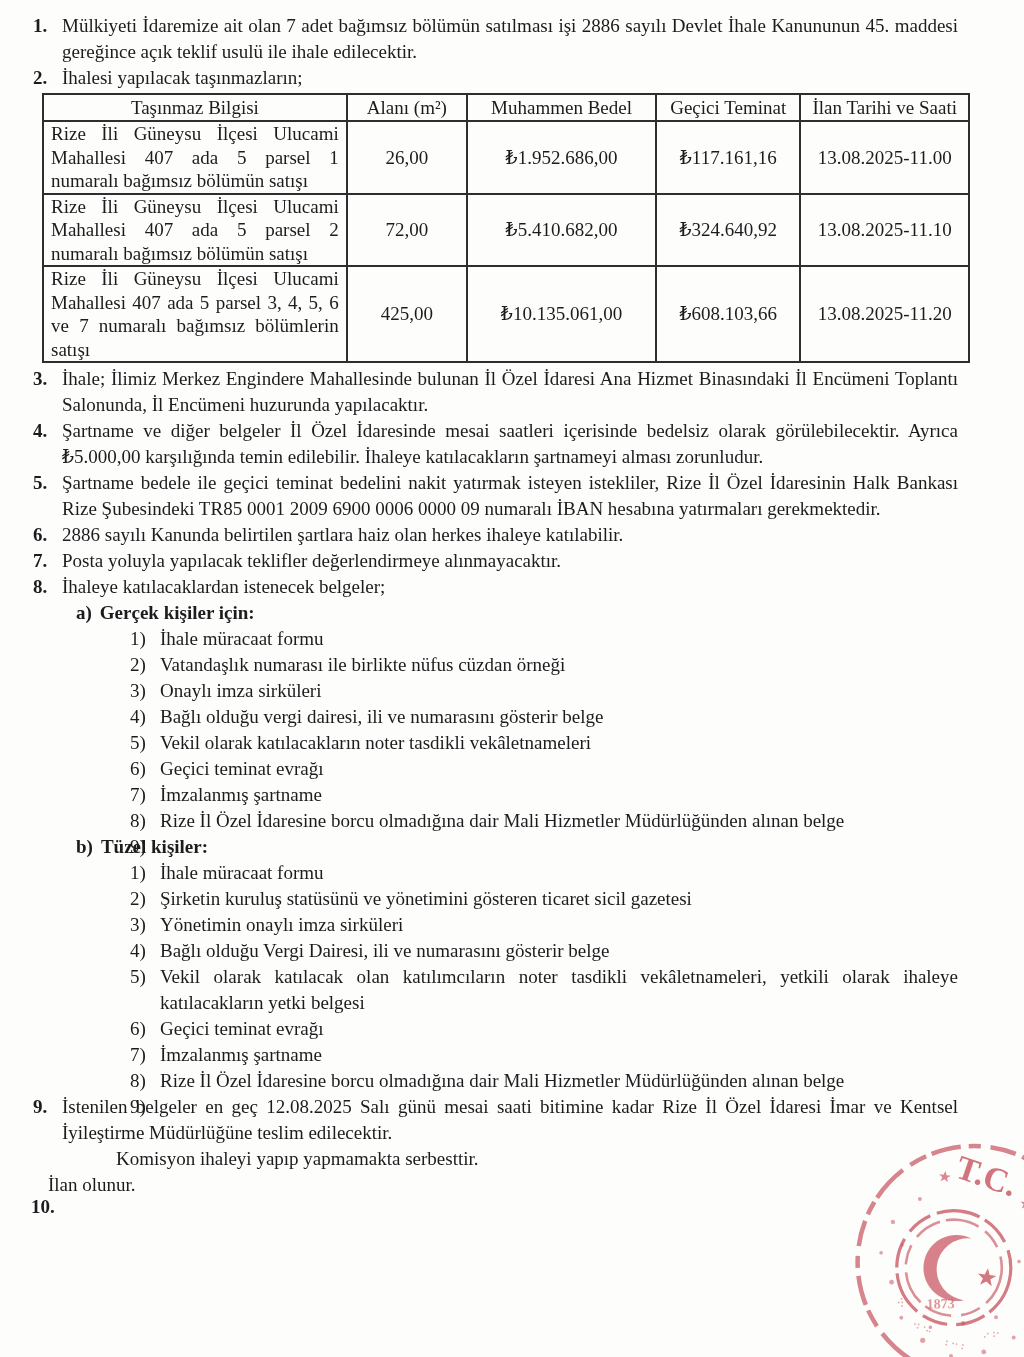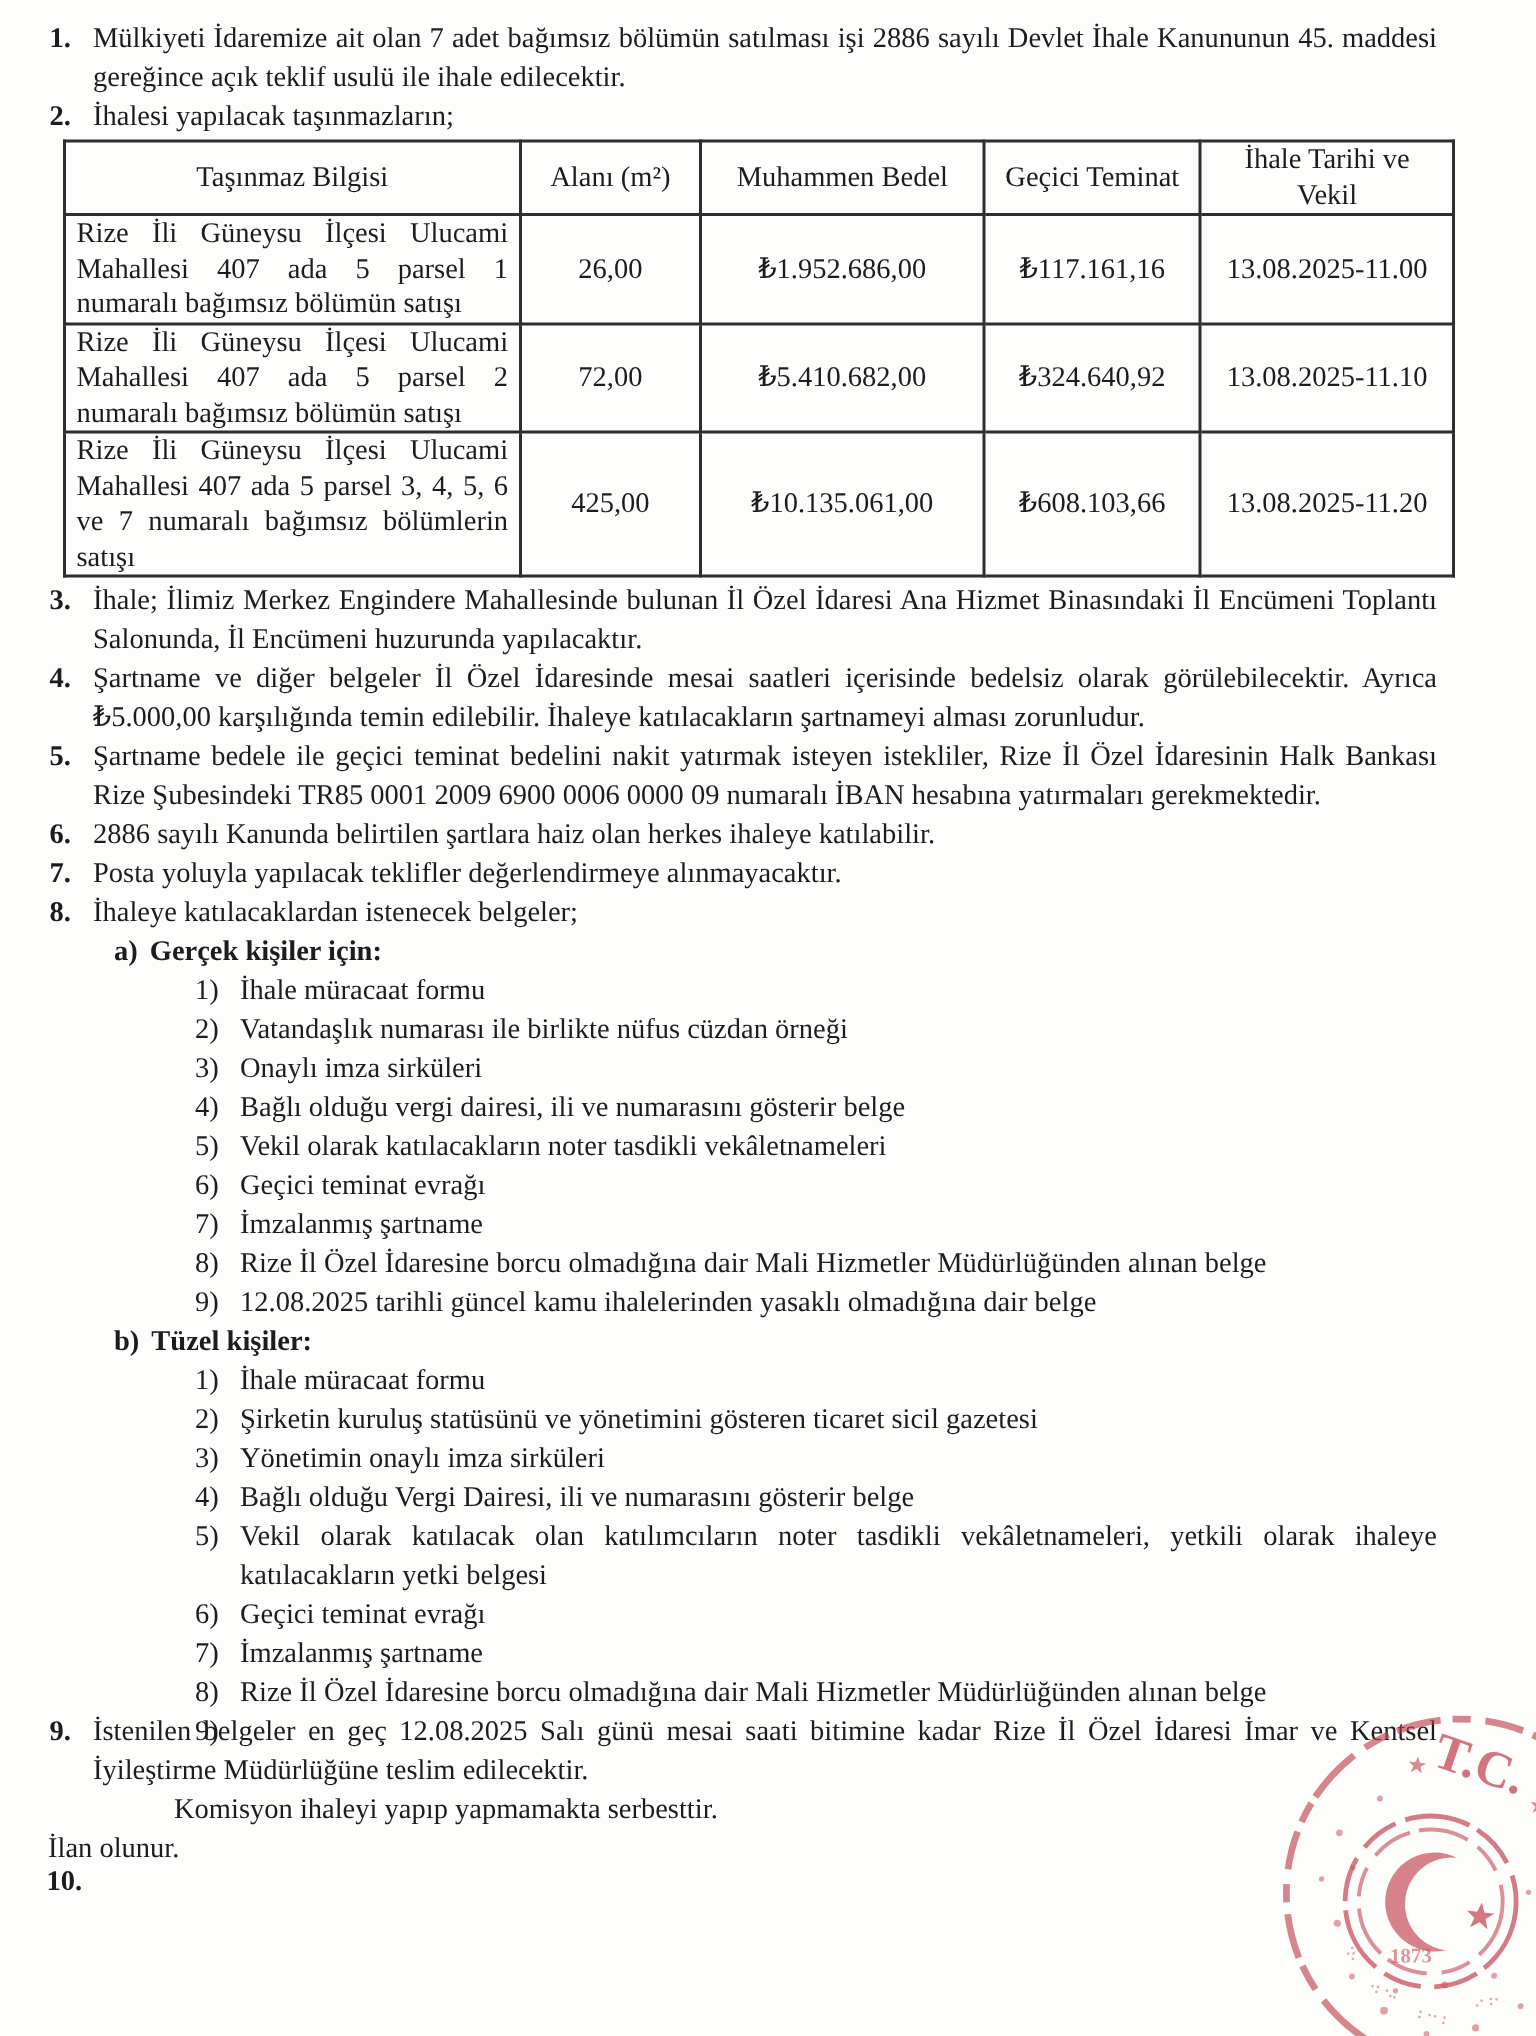--- a/index.html
+++ b/index.html
@@ -16,21 +16,21 @@
   .item > .num { position:absolute; left:3px; top:0; font-weight:bold; }
   .item-10 { padding-left:86px; }
   .item-10 > .num { left:1px;margin-top:48px; }
 
   .sub-head { padding-left:46px; font-weight:bold; }
   .sub-head .lbl { margin-right:8px; }
 
   .sub-entry { position:relative; padding-left:130px; text-align:justify; }
   .sub-entry > .num { position:absolute; left:100px; top:0; }
 
-  .closing { padding-left:2px; }
+  .closing { padding-left:2px;margin-left:16px; }
 
   .b { font-weight:normal; }
 
   table.props { width:100%; border-collapse:collapse; table-layout:fixed; margin:2px 0 3px 12px; }
   table.props th, table.props td {
     border:2px solid #2e2e30; padding:0 7px; vertical-align:middle;
     font-size:19px; line-height:23.5px;
   }
   table.props th { font-weight:normal; text-align:center; height:27px; }
   col.c-info { width:32.8%; } col.c-area { width:13%; }
@@ -69,21 +69,21 @@
           <col class="c-price">
           <col class="c-dep">
           <col class="c-date">
       </colgroup>
       <tbody>
           <tr>
         <th>Taşınmaz Bilgisi</th>
         <th>Alanı (m²)</th>
         <th>Muhammen Bedel</th>
         <th>Geçici Teminat</th>
-        <th>İhale Tarihi ve Vekil</th>
+        <th>İlan Tarihi ve Saati</th>
       </tr>
       <tr class="r1">
         <td class="info">Rize İli Güneysu İlçesi Ulucami Mahallesi 407 ada 5 parsel 1 numaralı bağımsız bölümün satışı</td>
         <td class="center">26,00</td>
         <td class="center">₺1.952.686,00</td>
         <td class="center">₺117.161,16</td>
         <td class="center">13.08.2025-11.00</td>
       </tr>
       <tr class="r2">
         <td class="info">Rize İli Güneysu İlçesi Ulucami Mahallesi 407 ada 5 parsel 2 numaralı bağımsız bölümün satışı</td>
@@ -163,21 +163,20 @@
     <div class="sub-entry">
       <span class="num">7)</span>
       <span>İmzalanmış şartname</span>
     </div>
     <div class="sub-entry">
       <span class="num">8)</span>
       <span>Rize İl Özel İdaresine borcu olmadığına dair Mali Hizmetler Müdürlüğünden alınan belge</span>
     </div>
     <div class="sub-entry">
       <span class="num">9)</span>
-      <span><span></span><span class="b">12.08.2025</span><span> tarihli güncel kamu ihalelerinden yasaklı olmadığına dair belge</span></span>
     </div>
 
     <div class="sub-head">
       <span class="lbl">b)</span><span>Tüzel kişiler:</span>
     </div>
 
     <div class="sub-entry">
       <span class="num">1)</span>
       <span>İhale müracaat formu</span>
     </div>

